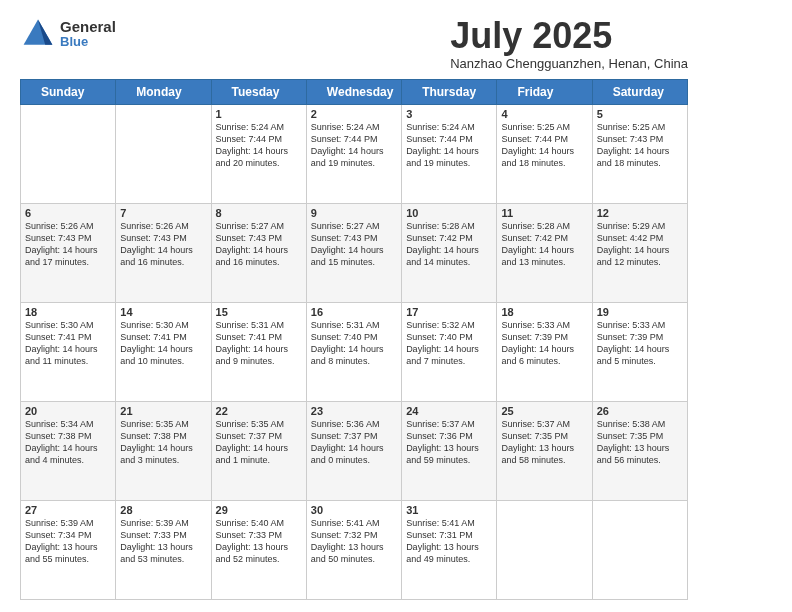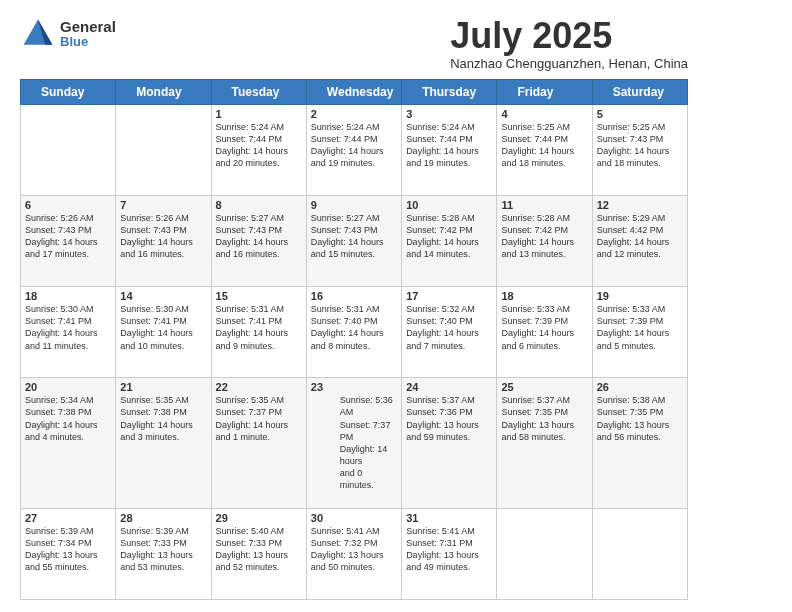--- a/index.html
+++ b/index.html
@@ -293,21 +293,21 @@
           </td>
           <td class="gray-row">
             <span class="day-num">22</span>
             <div class="cell-text" style="white-space: pre-line;">Sunrise: 5:35 AM
 Sunset: 7:37 PM
 Daylight: 14 hours
 and 1 minute.</div>
           </td>
           <td class="gray-row">
             <span class="day-num">23</span>
-            <div class="cell-text" style="white-space: pre-line; margin-left: 29px;">Sunrise: 5:36 AM
+            <div class="cell-text" style="white-space: pre-line;">Sunrise: 5:36 AM
 Sunset: 7:37 PM
 Daylight: 14 hours
 and 0 minutes.</div>
           </td>
           <td class="gray-row">
             <span class="day-num">24</span>
             <div class="cell-text" style="white-space: pre-line;">Sunrise: 5:37 AM
 Sunset: 7:36 PM
 Daylight: 13 hours
 and 59 minutes.</div>

